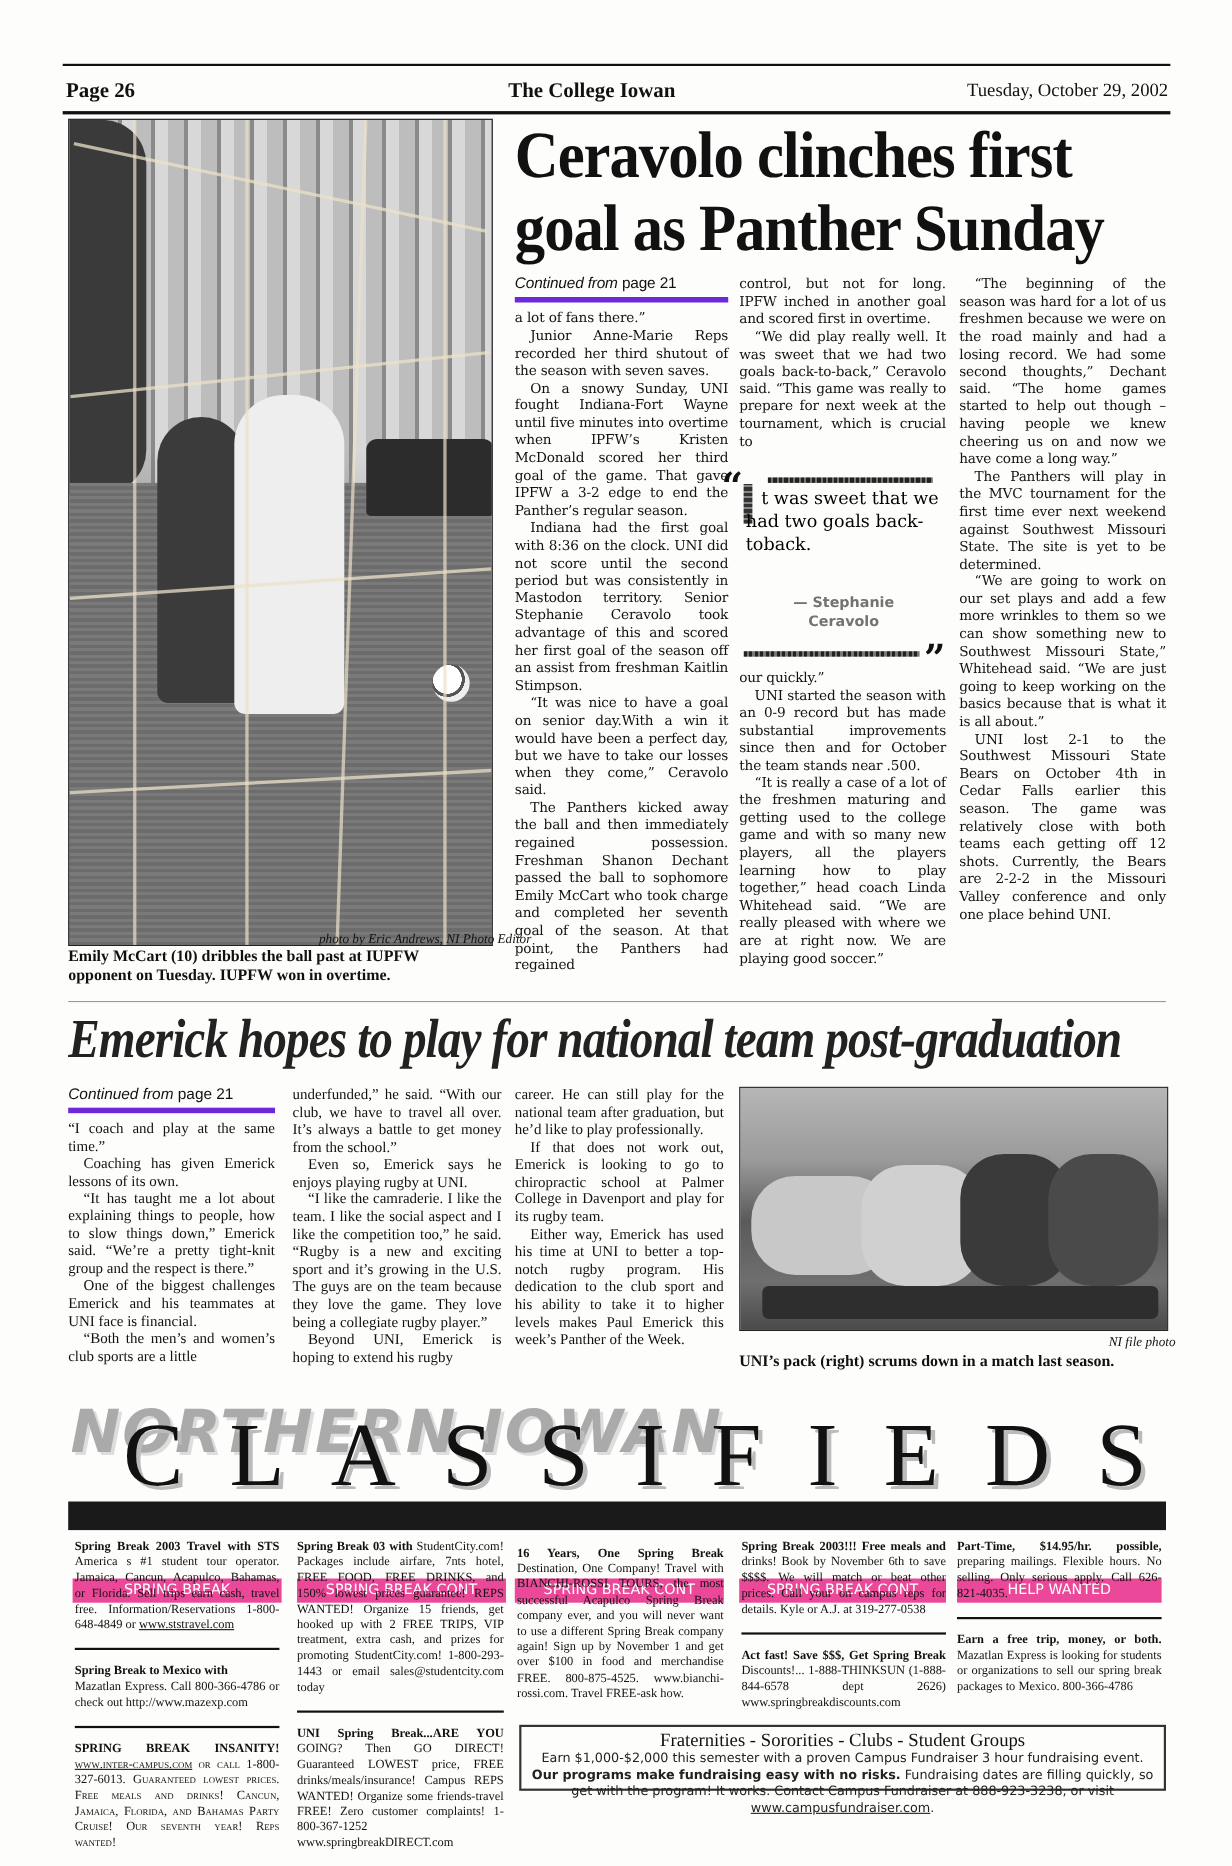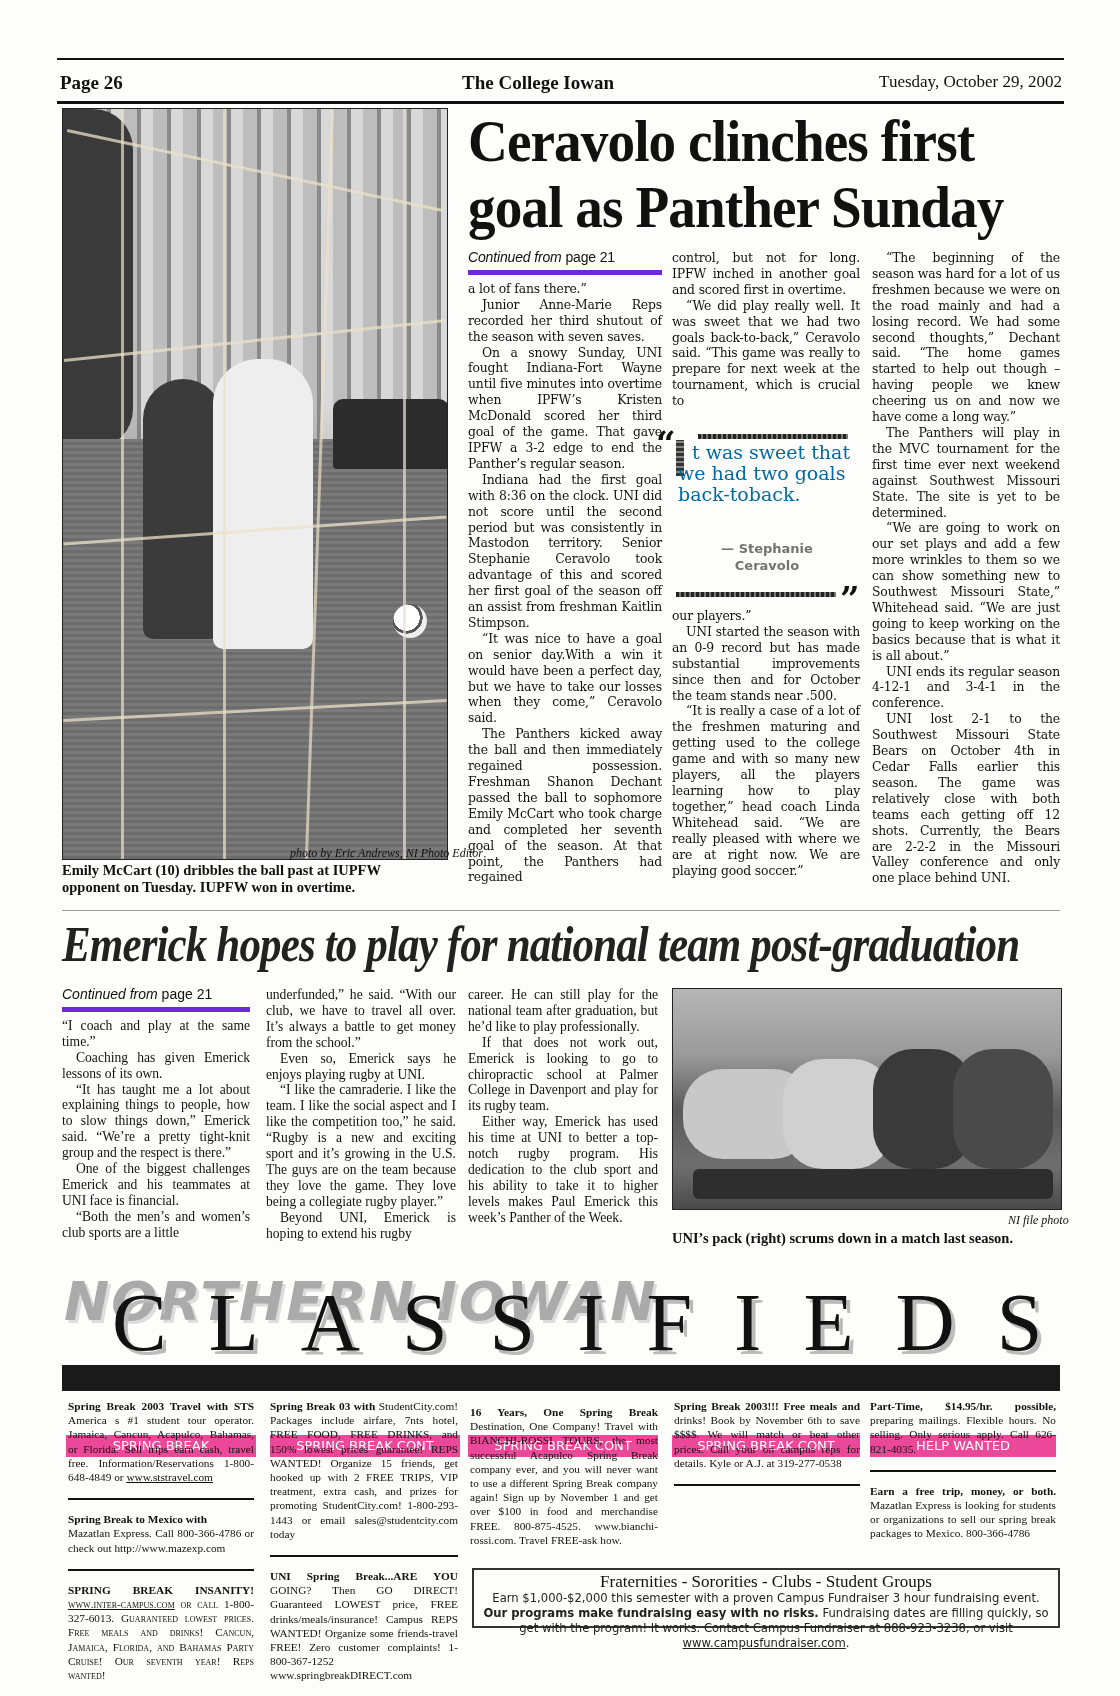--- a/index.html
+++ b/index.html
@@ -48,21 +48,21 @@
   .cont i { font-style: italic; }
 
   .col2 { position: absolute; font-family: "Liberation Serif", serif; font-size: 13.6px; line-height: 15.9px; text-align: justify; }
   .col2 p { text-indent: 14px; }
   .col2 p.noindent { text-indent: 0; }
 
   
   .pq { position: absolute; left: 664px; top: 428px; width: 206px; height: 180px; }
   .pq-bar { position: absolute; height: 5px; background: repeating-linear-gradient(90deg, #222 0 3px, #777 3px 5px); }
   .pq-mark { position: absolute; font-family: "DejaVu Serif", serif; font-weight: bold; font-size: 34px; line-height: 34px; }
-  .pq-text { position: absolute; left: 14px; top: 14px; width: 190px; font-family: "DejaVu Serif", serif; font-size: 19px; line-height: 21px; color: #0369a1; }
+  .pq-text { position: absolute; left: 14px; top: 14px; width: 190px; font-family: "DejaVu Serif", serif; font-size: 16px; line-height: 21px; color: #000000; }
   .pq-bigI { position: absolute; left: 12px; top: 12px; width: 8px; height: 36px; background: repeating-linear-gradient(0deg, #333 0 3px, #888 3px 5px); }
   .pq-attr { position: absolute; left: 0; top: 112px; width: 206px; text-align: center; font-family: "DejaVu Sans", sans-serif; font-weight: bold; font-size: 13px; line-height: 17px; color: #737373; }
 
   .sep-rule { position: absolute; height: 1px; background: #999; }
 
   
   .headline2 { position: absolute; left: 62px; top: 916px; font-family: "Liberation Serif", serif; font-style: italic; font-weight: bold; font-size: 50px; line-height: 56px; color: #222; transform: scaleX(0.86); transform-origin: left top; white-space: nowrap; letter-spacing: -1px; }
 
   
   .ni-logo { position: absolute; left: 64px; top: 1270px; font-family: "DejaVu Sans", sans-serif; font-weight: bold; font-style: italic; font-size: 54px; color: #aaa; letter-spacing: 2px; white-space: nowrap; text-shadow: 3px 3px 0 #ddd; }
@@ -133,30 +133,29 @@
   <div class="pq-text"><span style="padding-left:14px">t was sweet that we had two goals back-toback.</span></div>
   <div class="pq-attr">
     <div>— Stephanie</div>
     <div>Ceravolo</div>
   </div>
   <div class="pq-bar" style="left:12px;top:164px;width:160px;"></div>
   <div class="pq-mark" style="left:176px;top:154px;">”</div>
 </div>
 
 <div class="col" style="left:672px;top:608px;width:188px;">
-  <p class="noindent">our players.”</p>
+  <p class="noindent">our quickly.”</p>
   <p>UNI started the season with an 0-9 record but has made substantial improvements since then and for October the team stands near .500.</p>
   <p>“It is really a case of a lot of the freshmen maturing and getting used to the college game and with so many new players, all the players learning how to play together,” head coach Linda Whitehead said. “We are really pleased with where we are at right now. We are playing good soccer.”</p>
 </div>
 
 <div class="col" style="left:872px;top:250px;width:188px;">
   <p>“The beginning of the season was hard for a lot of us freshmen because we were on the road mainly and had a losing record. We had some second thoughts,” Dechant said. “The home games started to help out though – having people we knew cheering us on and now we have come a long way.”</p>
   <p>The Panthers will play in the MVC tournament for the first time ever next weekend against Southwest Missouri State. The site is yet to be determined.</p>
   <p>“We are going to work on our set plays and add a few more wrinkles to them so we can show something new to Southwest Missouri State,” Whitehead said. “We are just going to keep working on the basics because that is what it is all about.”</p>
-  <p>UNI ends its regular season 4-12-1 and 3-4-1 in the conference.</p>
   <p>UNI lost 2-1 to the Southwest Missouri State Bears on October 4th in Cedar Falls earlier this season. The game was relatively close with both teams each getting off 12 shots. Currently, the Bears are 2-2-2 in the Missouri Valley conference and only one place behind UNI.</p>
 </div>
 
 <div class="sep-rule" style="left:62px;top:910px;width:998px;"></div>
 
 <div class="headline2">Emerick hopes to play for national team post-graduation</div>
 
 <div class="col2" style="left:62px;top:987px;width:188px;">
   <div class="cont"><i>Continued from</i> <span>page 21</span></div>
   <p class="noindent">“I coach and play at the same time.”</p>
@@ -236,20 +235,24 @@
     <span>Destination, One Company! Travel with BIANCHI-ROSSI TOURS, the most successful Acapulco Spring Break company ever, and you will never want to use a different Spring Break company again! Sign up by November 1 and get over $100 in food and merchandise FREE. 800-875-4525. www.bianchi-rossi.com. Travel FREE-ask how.</span>
   </div>
 </div>
 
 <div class="cl-col" style="left:674px;top:1399px;width:186px;">
   <div>
     <b>Spring Break 2003!!! Free meals and</b>
     <span>drinks! Book by November 6th to save $$$$. We will match or beat other prices. Call your on campus reps for details. Kyle or A.J. at 319-277-0538</span>
   </div>
   <div class="cl-rule"></div>
+  <div>
+    <b>Act fast! Save $$$, Get Spring Break</b>
+    <span>Discounts!... 1-888-THINKSUN (1-888-844-6578 dept 2626) www.springbreakdiscounts.com</span>
+  </div>
 </div>
 
 <div class="cl-col" style="left:870px;top:1399px;width:186px;">
   <div>
     <b>Part-Time, $14.95/hr. possible,</b>
     <span>preparing mailings. Flexible hours. No selling. Only serious apply. Call 626-821-4035.</span>
   </div>
   <div class="cl-rule"></div>
   <div>
     <b>Earn a free trip, money, or both.</b>

